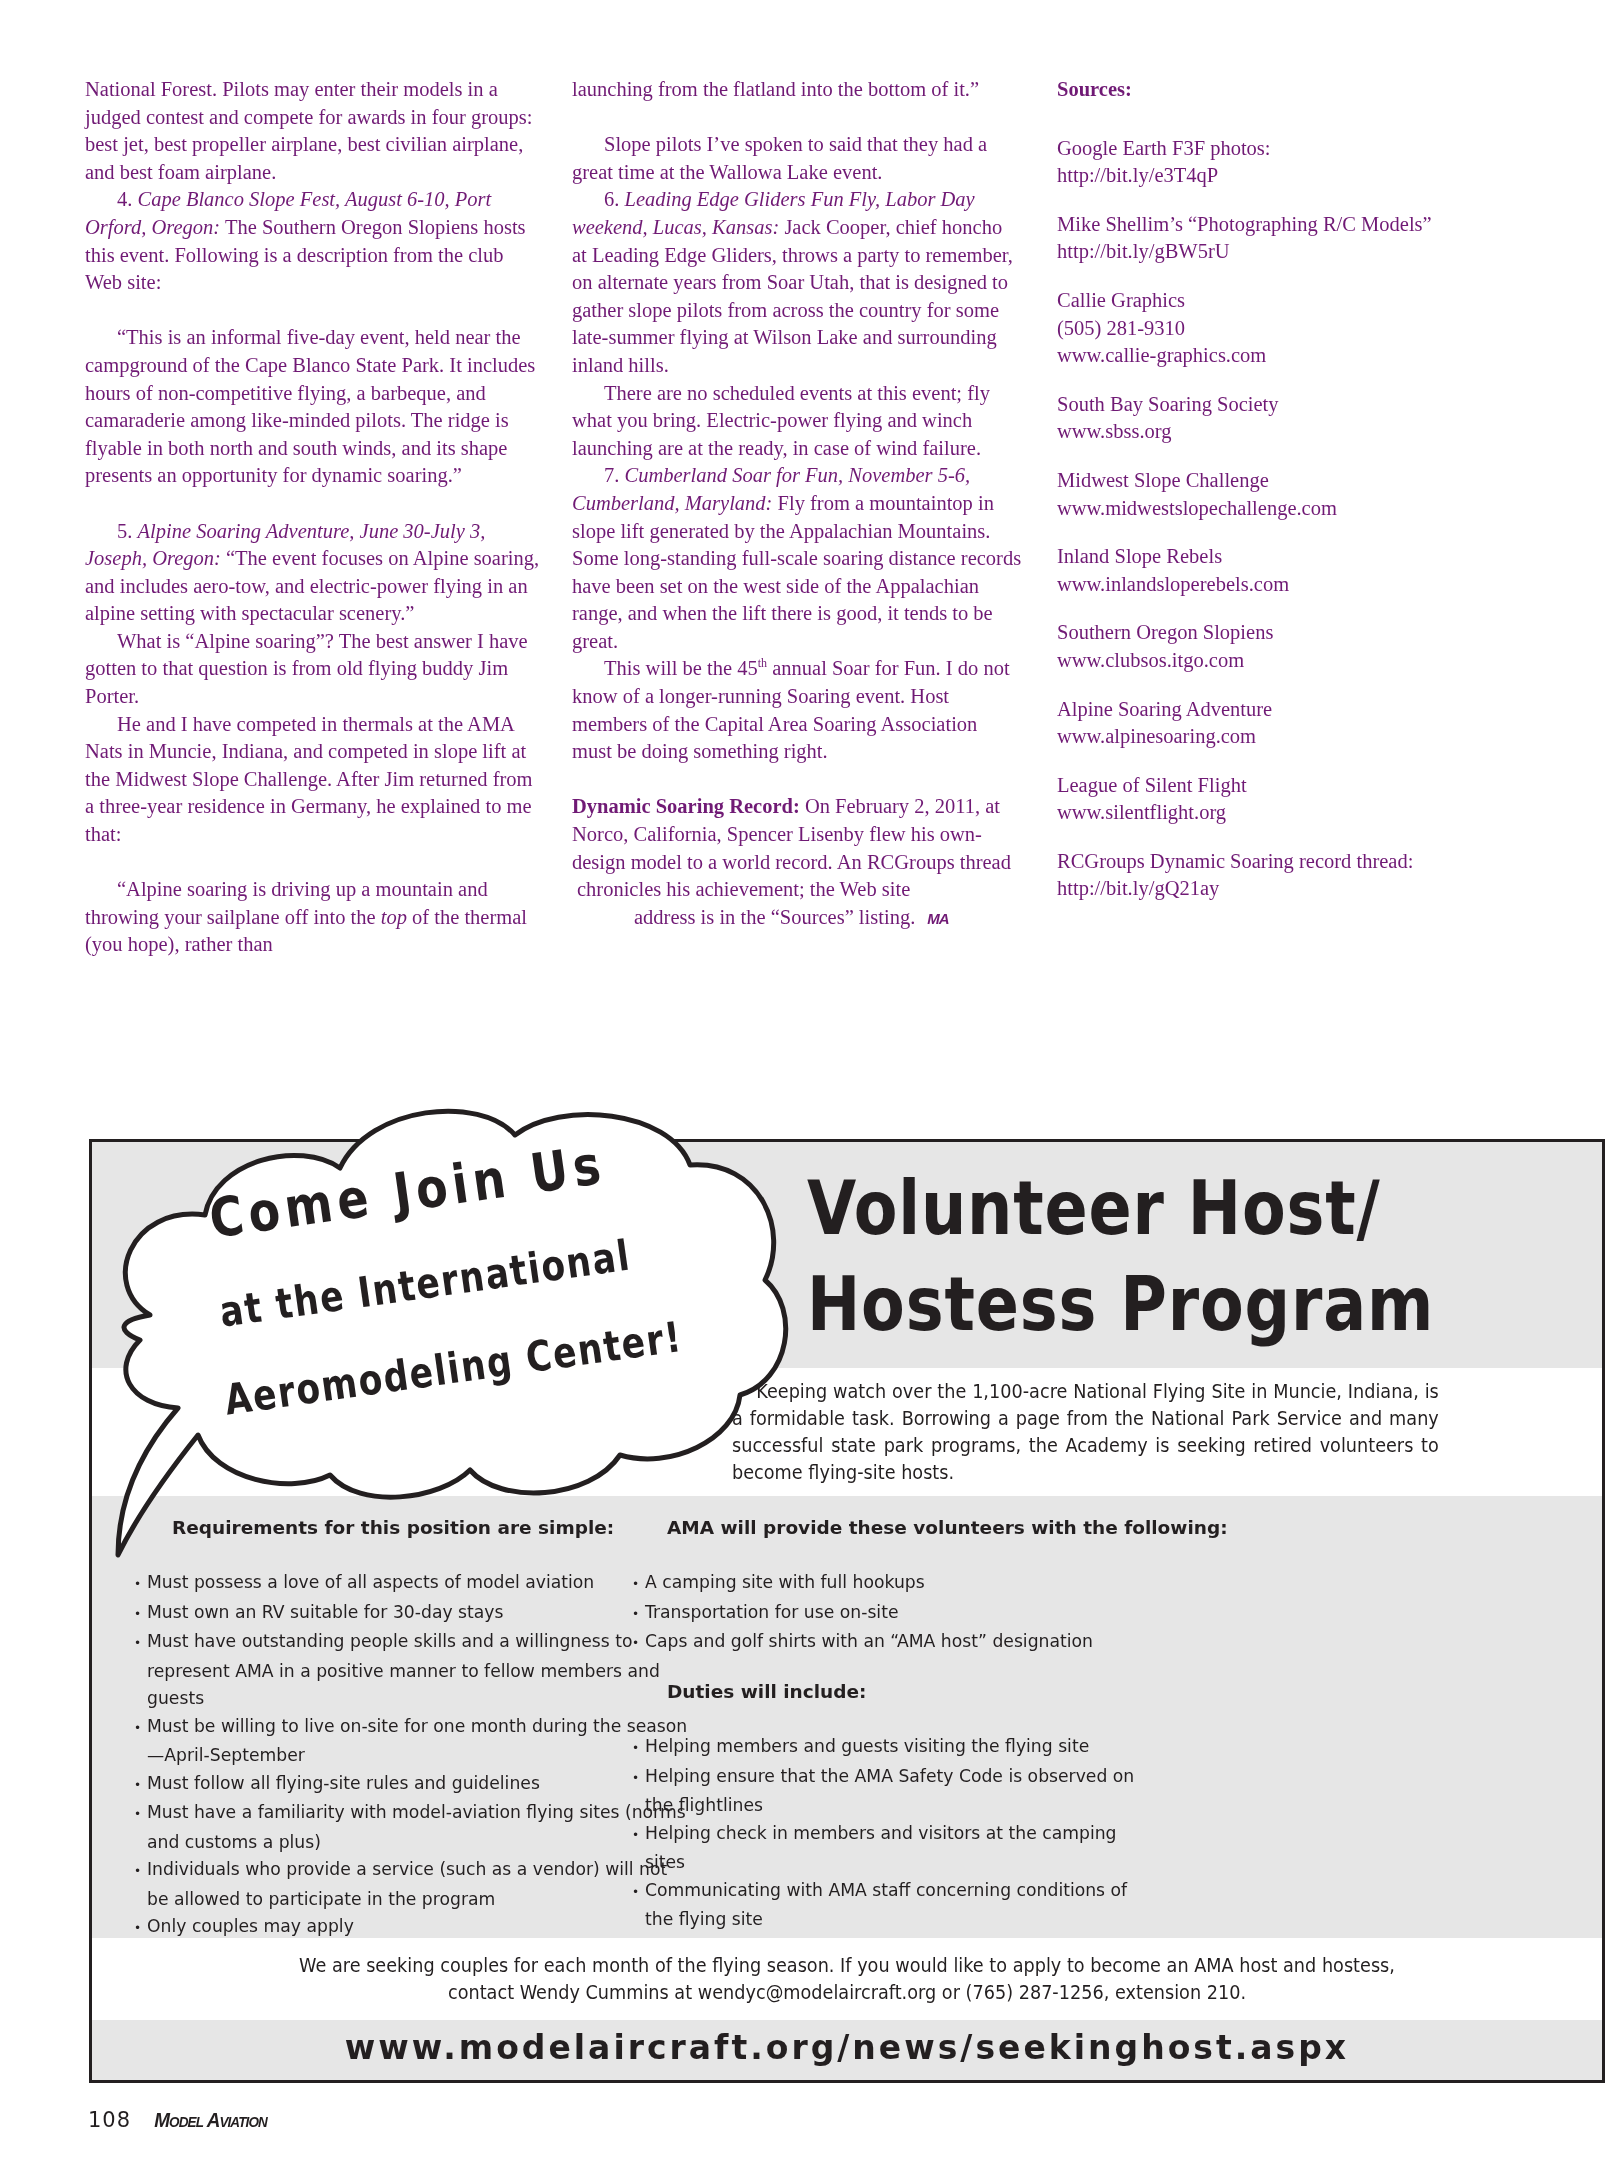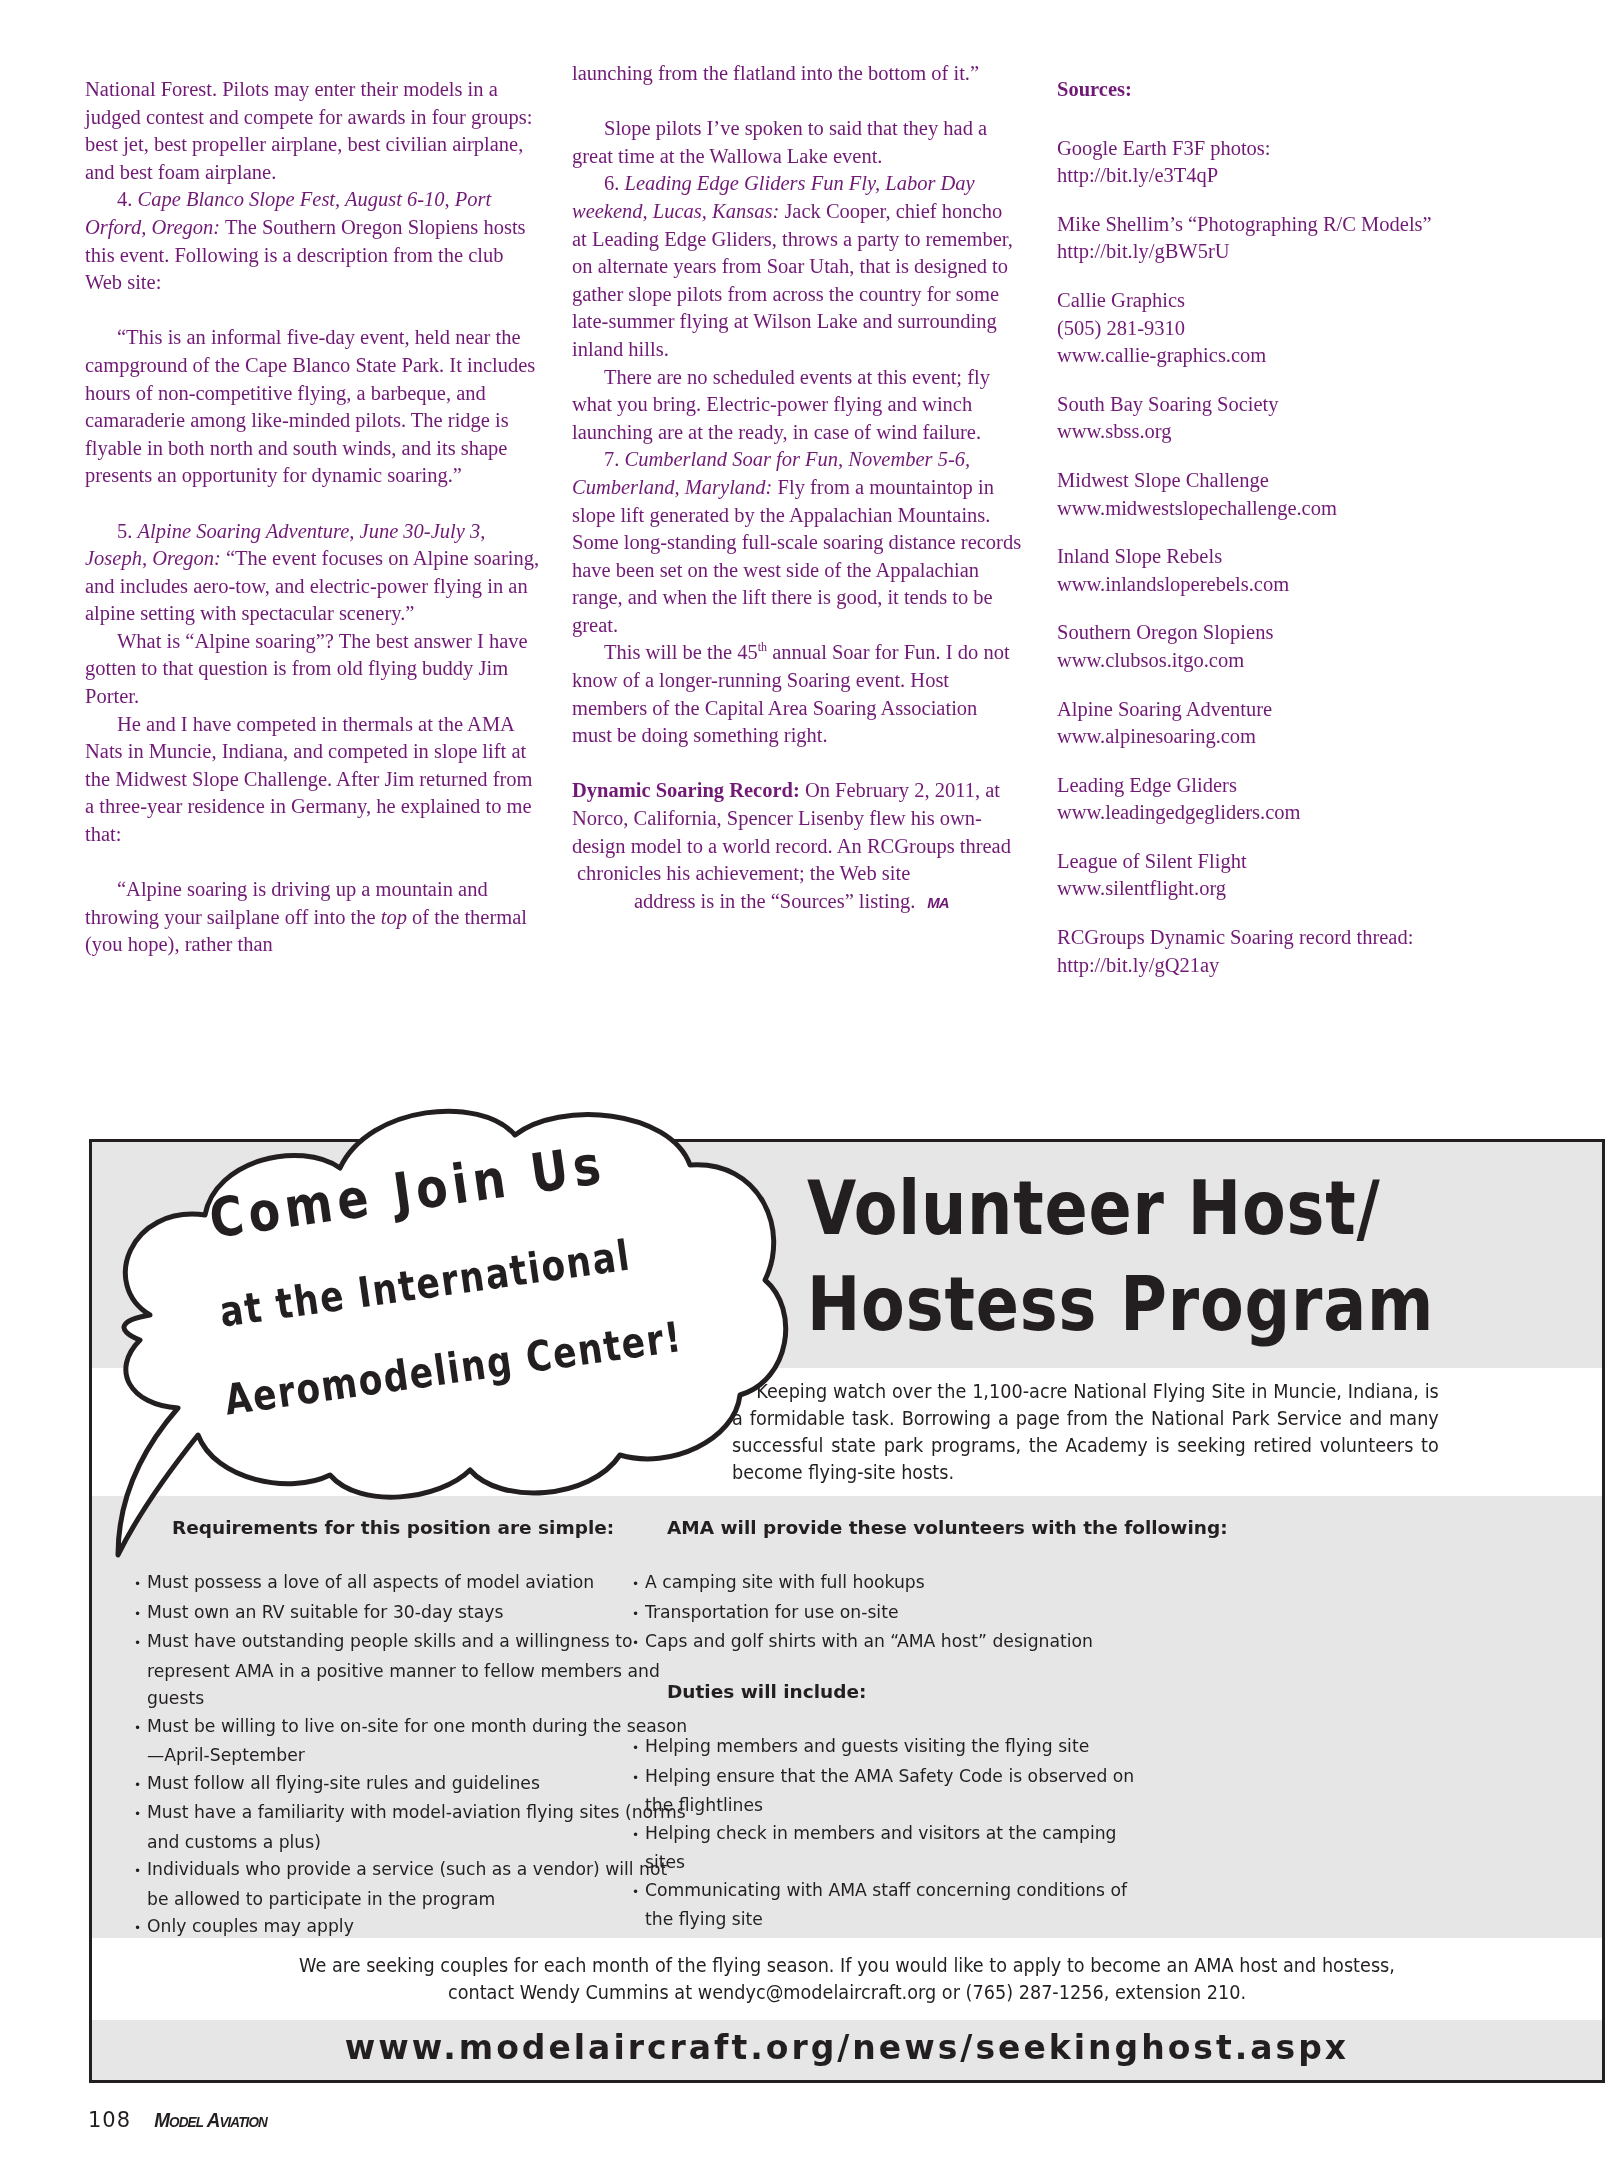--- a/index.html
+++ b/index.html
@@ -4,21 +4,21 @@
 <style>
   html, body { margin:0; padding:0; background:#ffffff; }
   body { width:1605px; height:2180px; position:relative; overflow:hidden; color:#231f20; }
   .col { position:absolute; font-family:"Liberation Serif", serif; font-size:20.5px; line-height:27.6px; color:#701a75; }
   .col p { margin:0; }
   .col .ind { text-indent:32px; }
   .col .gap { height:27.6px; }
   .col i { font-style:italic; }
   .col b { font-weight:bold; }
   #col1 { left:85px; top:76px; width:460px; }
-  #col2 { left:572px; top:60px; width:450px; }
+  #col2 { left:572px; top:76px; width:450px; }
   #col3 { left:1057px; top:76px; width:470px; }
   .src { margin-bottom:21px; }
   .src div { line-height:27.6px; }
   .src-title { font-weight:bold; margin-bottom:31px; }
   .ma { font-family:"Liberation Sans", sans-serif; font-weight:bold; font-style:italic; font-size:15px; letter-spacing:-1px; margin-left:12px; }
   sup { font-size:12px; line-height:0; }
 
   
   #ad { position:absolute; left:89px; top:1139px; width:1516px; height:944px; border:3px solid #231f20; box-sizing:border-box; background:#e6e6e6; font-family:"DejaVu Sans", sans-serif; color:#231f20; }
   #ad .band-white { position:absolute; left:0; right:0; background:#ffffff; }
@@ -110,24 +110,20 @@
       </div>
       <div class="src">
         <div>Southern Oregon Slopiens</div>
         <div>www.clubsos.itgo.com</div>
       </div>
       <div class="src">
         <div>Alpine Soaring Adventure</div>
         <div>www.alpinesoaring.com</div>
       </div>
       <div class="src">
-        <div>Leading Edge Gliders</div>
-        <div>www.leadingedgegliders.com</div>
-      </div>
-      <div class="src">
         <div>League of Silent Flight</div>
         <div>www.silentflight.org</div>
       </div>
       <div class="src">
         <div>RCGroups Dynamic Soaring record thread:</div>
         <div>http://bit.ly/gQ21ay</div>
       </div>
     </div>
 </div>
 

